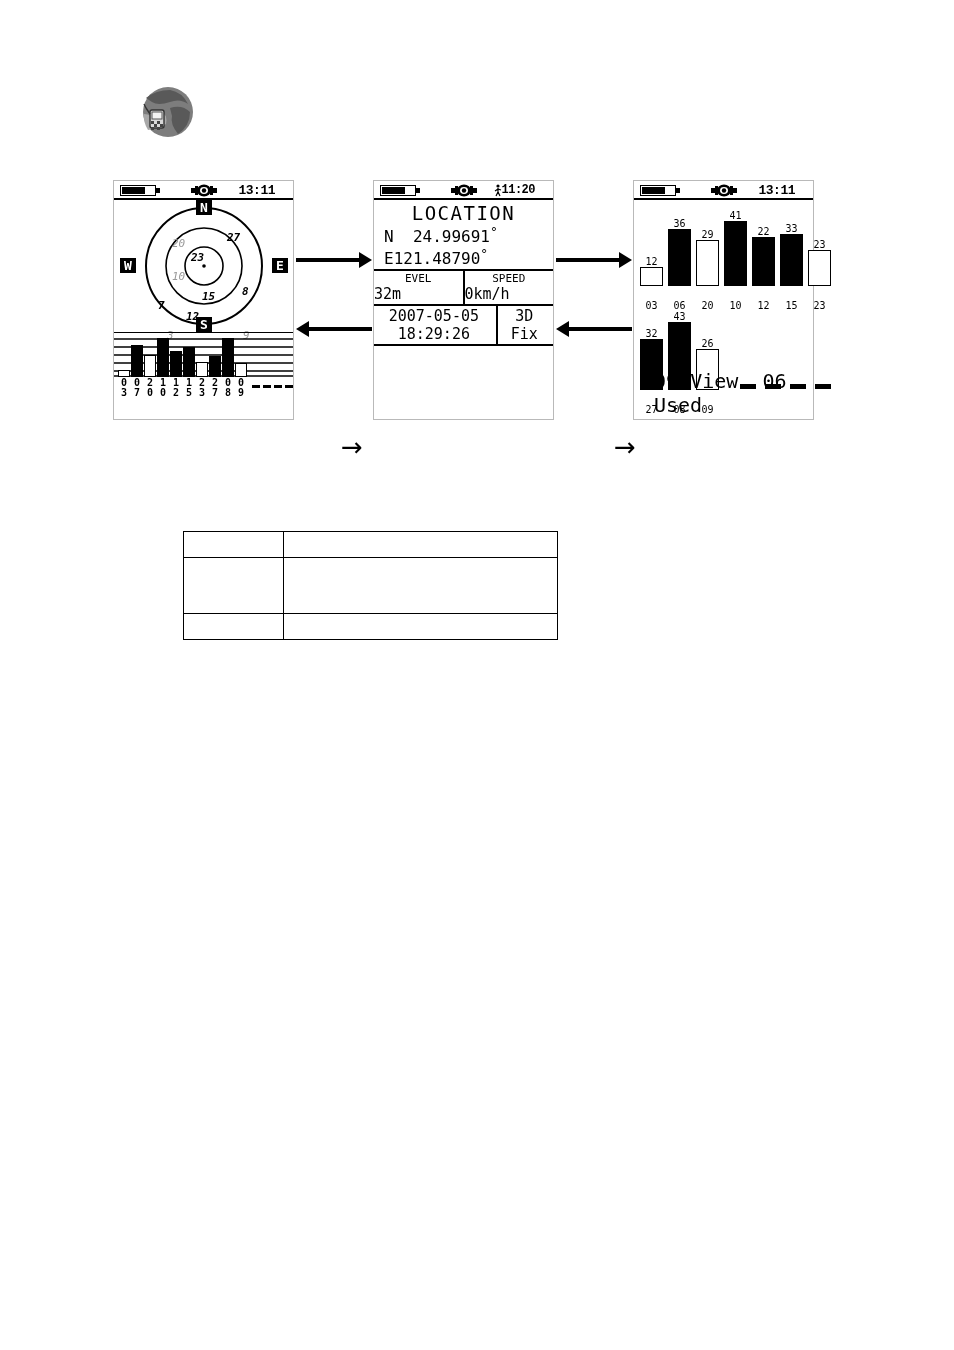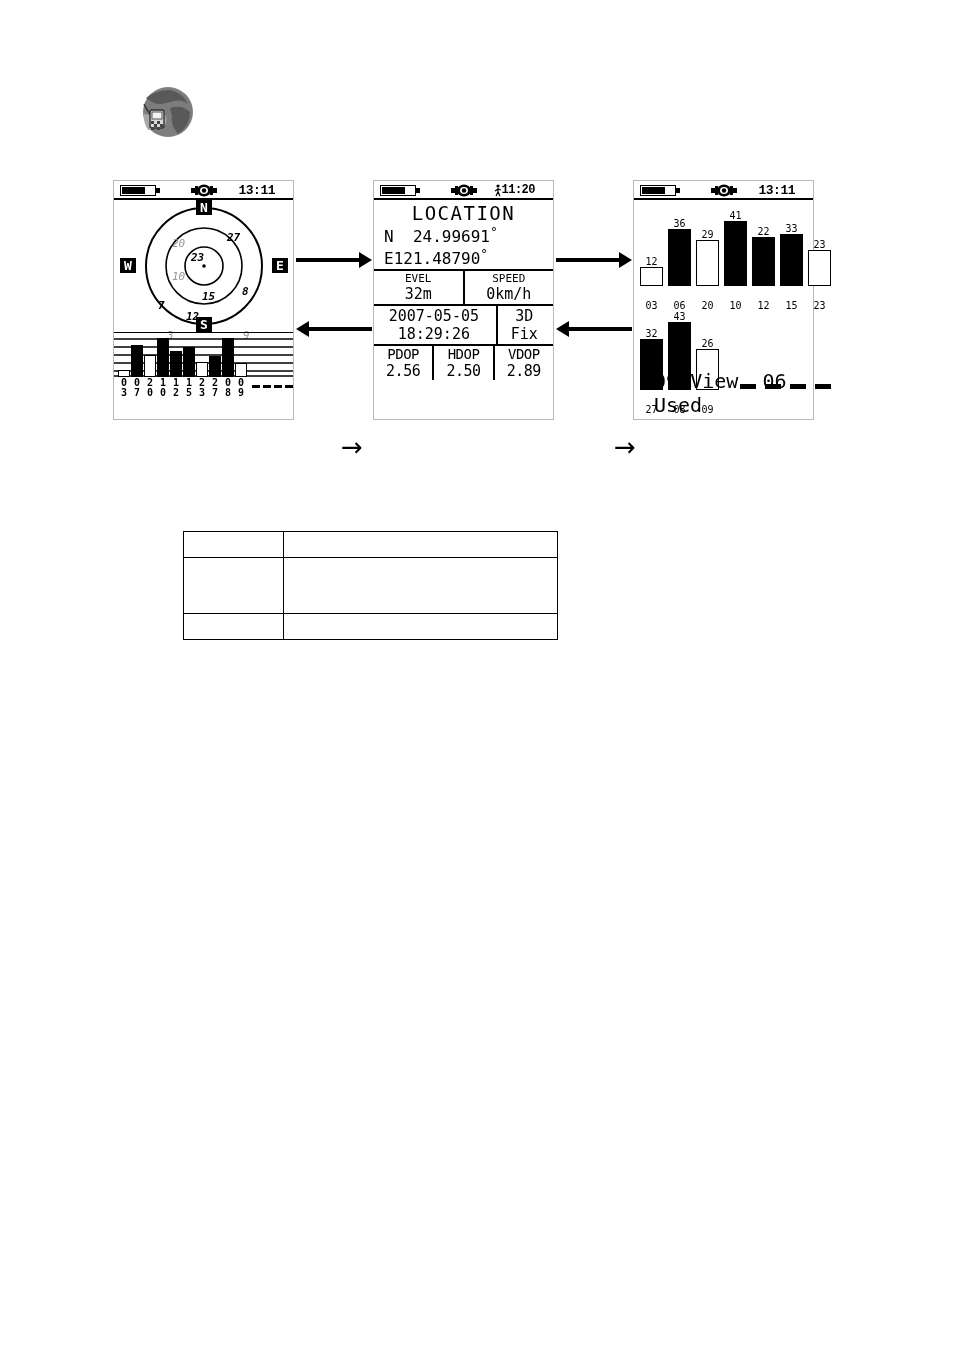--- a/index.html
+++ b/index.html
@@ -85,21 +85,21 @@
   .loc-coord {
     font-size:16px; margin-left:10px; letter-spacing:0px;
     font-family:"DejaVu Sans Mono", monospace;
   }
   .loc-coord sup { font-size:13px; }
   .loc-sep { border-top:2px solid #000; }
   .loc-grid { display:flex; }
   .loc-cell { flex:1; text-align:center; padding:1px 0; }
   .loc-cell.bordered { border-left:2px solid #000; }
   .loc-lbl { font-size:11px; font-family:"DejaVu Sans Mono", monospace; }
-  .loc-val { font-size:15px; font-family:"DejaVu Sans Mono", monospace; text-align:center; padding-right:0;}
+  .loc-val { font-size:15px; font-family:"DejaVu Sans Mono", monospace; text-align:left; padding-right:0;}
   .loc-val.c { text-align:center; padding-right:2px; }
   .dop-row { display:flex; }
   .dop-cell { flex:1; text-align:center; }
   .dop-cell + .dop-cell { border-left:2px solid #000; }
   .dop-lbl { font-size:14px; font-family:"DejaVu Sans Mono", monospace; letter-spacing:-0.5px;}
   .dop-val { font-size:15px; font-family:"DejaVu Sans Mono", monospace; letter-spacing:-0.5px;}
 
   
   #satbars-body { position:relative; width:100%; height:219px; }
   .sb-row { position:absolute; left:6px; }
@@ -331,34 +331,20 @@
       <div class="loc-val c">2007-05-05</div>
       <div class="loc-val c">18:29:26</div>
     </div>
     <div class="loc-cell bordered" style="flex:1">
       <div class="loc-val c">3D</div>
       <div class="loc-val c">Fix</div>
     </div>
   </div>
 
   <div class="loc-sep"></div>
-  <div class="dop-row" id="dop-row">
-      <div class="dop-cell">
-        <div class="dop-lbl">PDOP</div>
-        <div class="dop-val">2.56</div>
-      </div>
-      <div class="dop-cell">
-        <div class="dop-lbl">HDOP</div>
-        <div class="dop-val">2.50</div>
-      </div>
-      <div class="dop-cell">
-        <div class="dop-lbl">VDOP</div>
-        <div class="dop-val">2.89</div>
-      </div>
-    </div>
 </div>
 
 <div class="screen" id="screen-satbars">
   <div class="statusbar">
     <div class="battery">
         <div class="battery-fill" style="width: 23px;"></div>
       </div>
     <svg class="sat-eye" viewBox="0 0 26 13">
       <rect x="0" y="4" width="4" height="5" fill="#000"></rect>
       <rect x="22" y="4" width="4" height="5" fill="#000"></rect>

